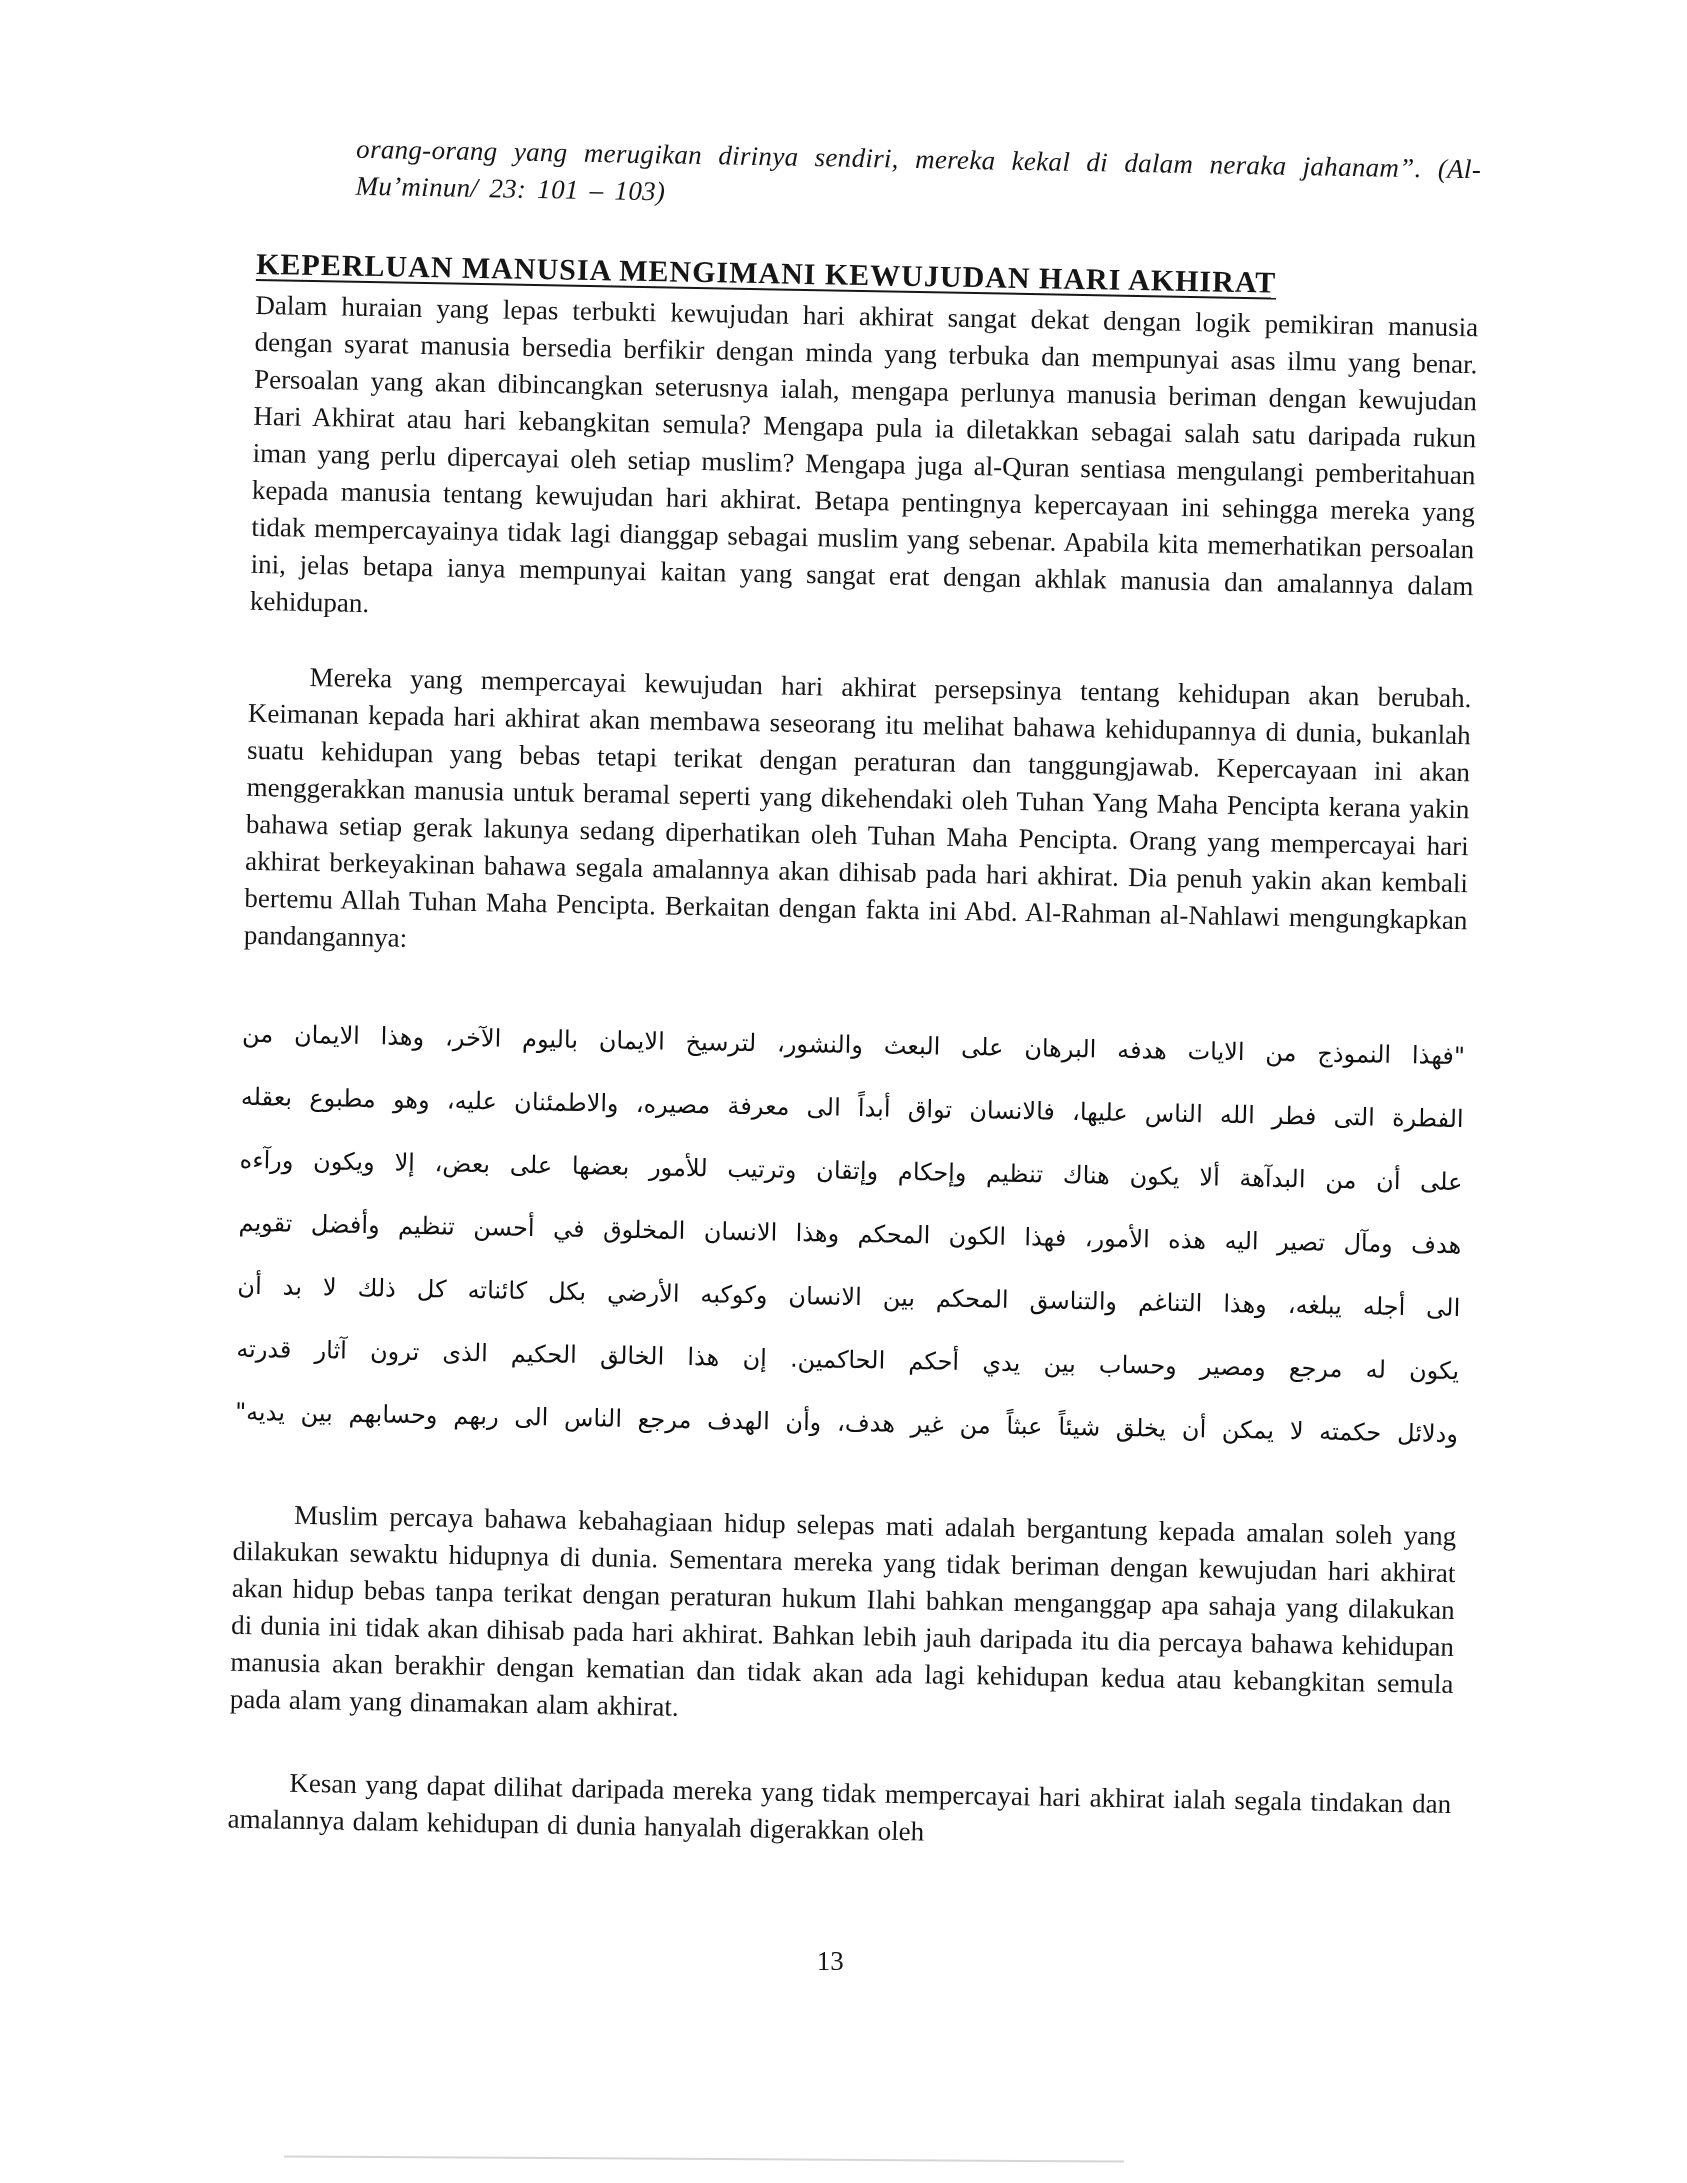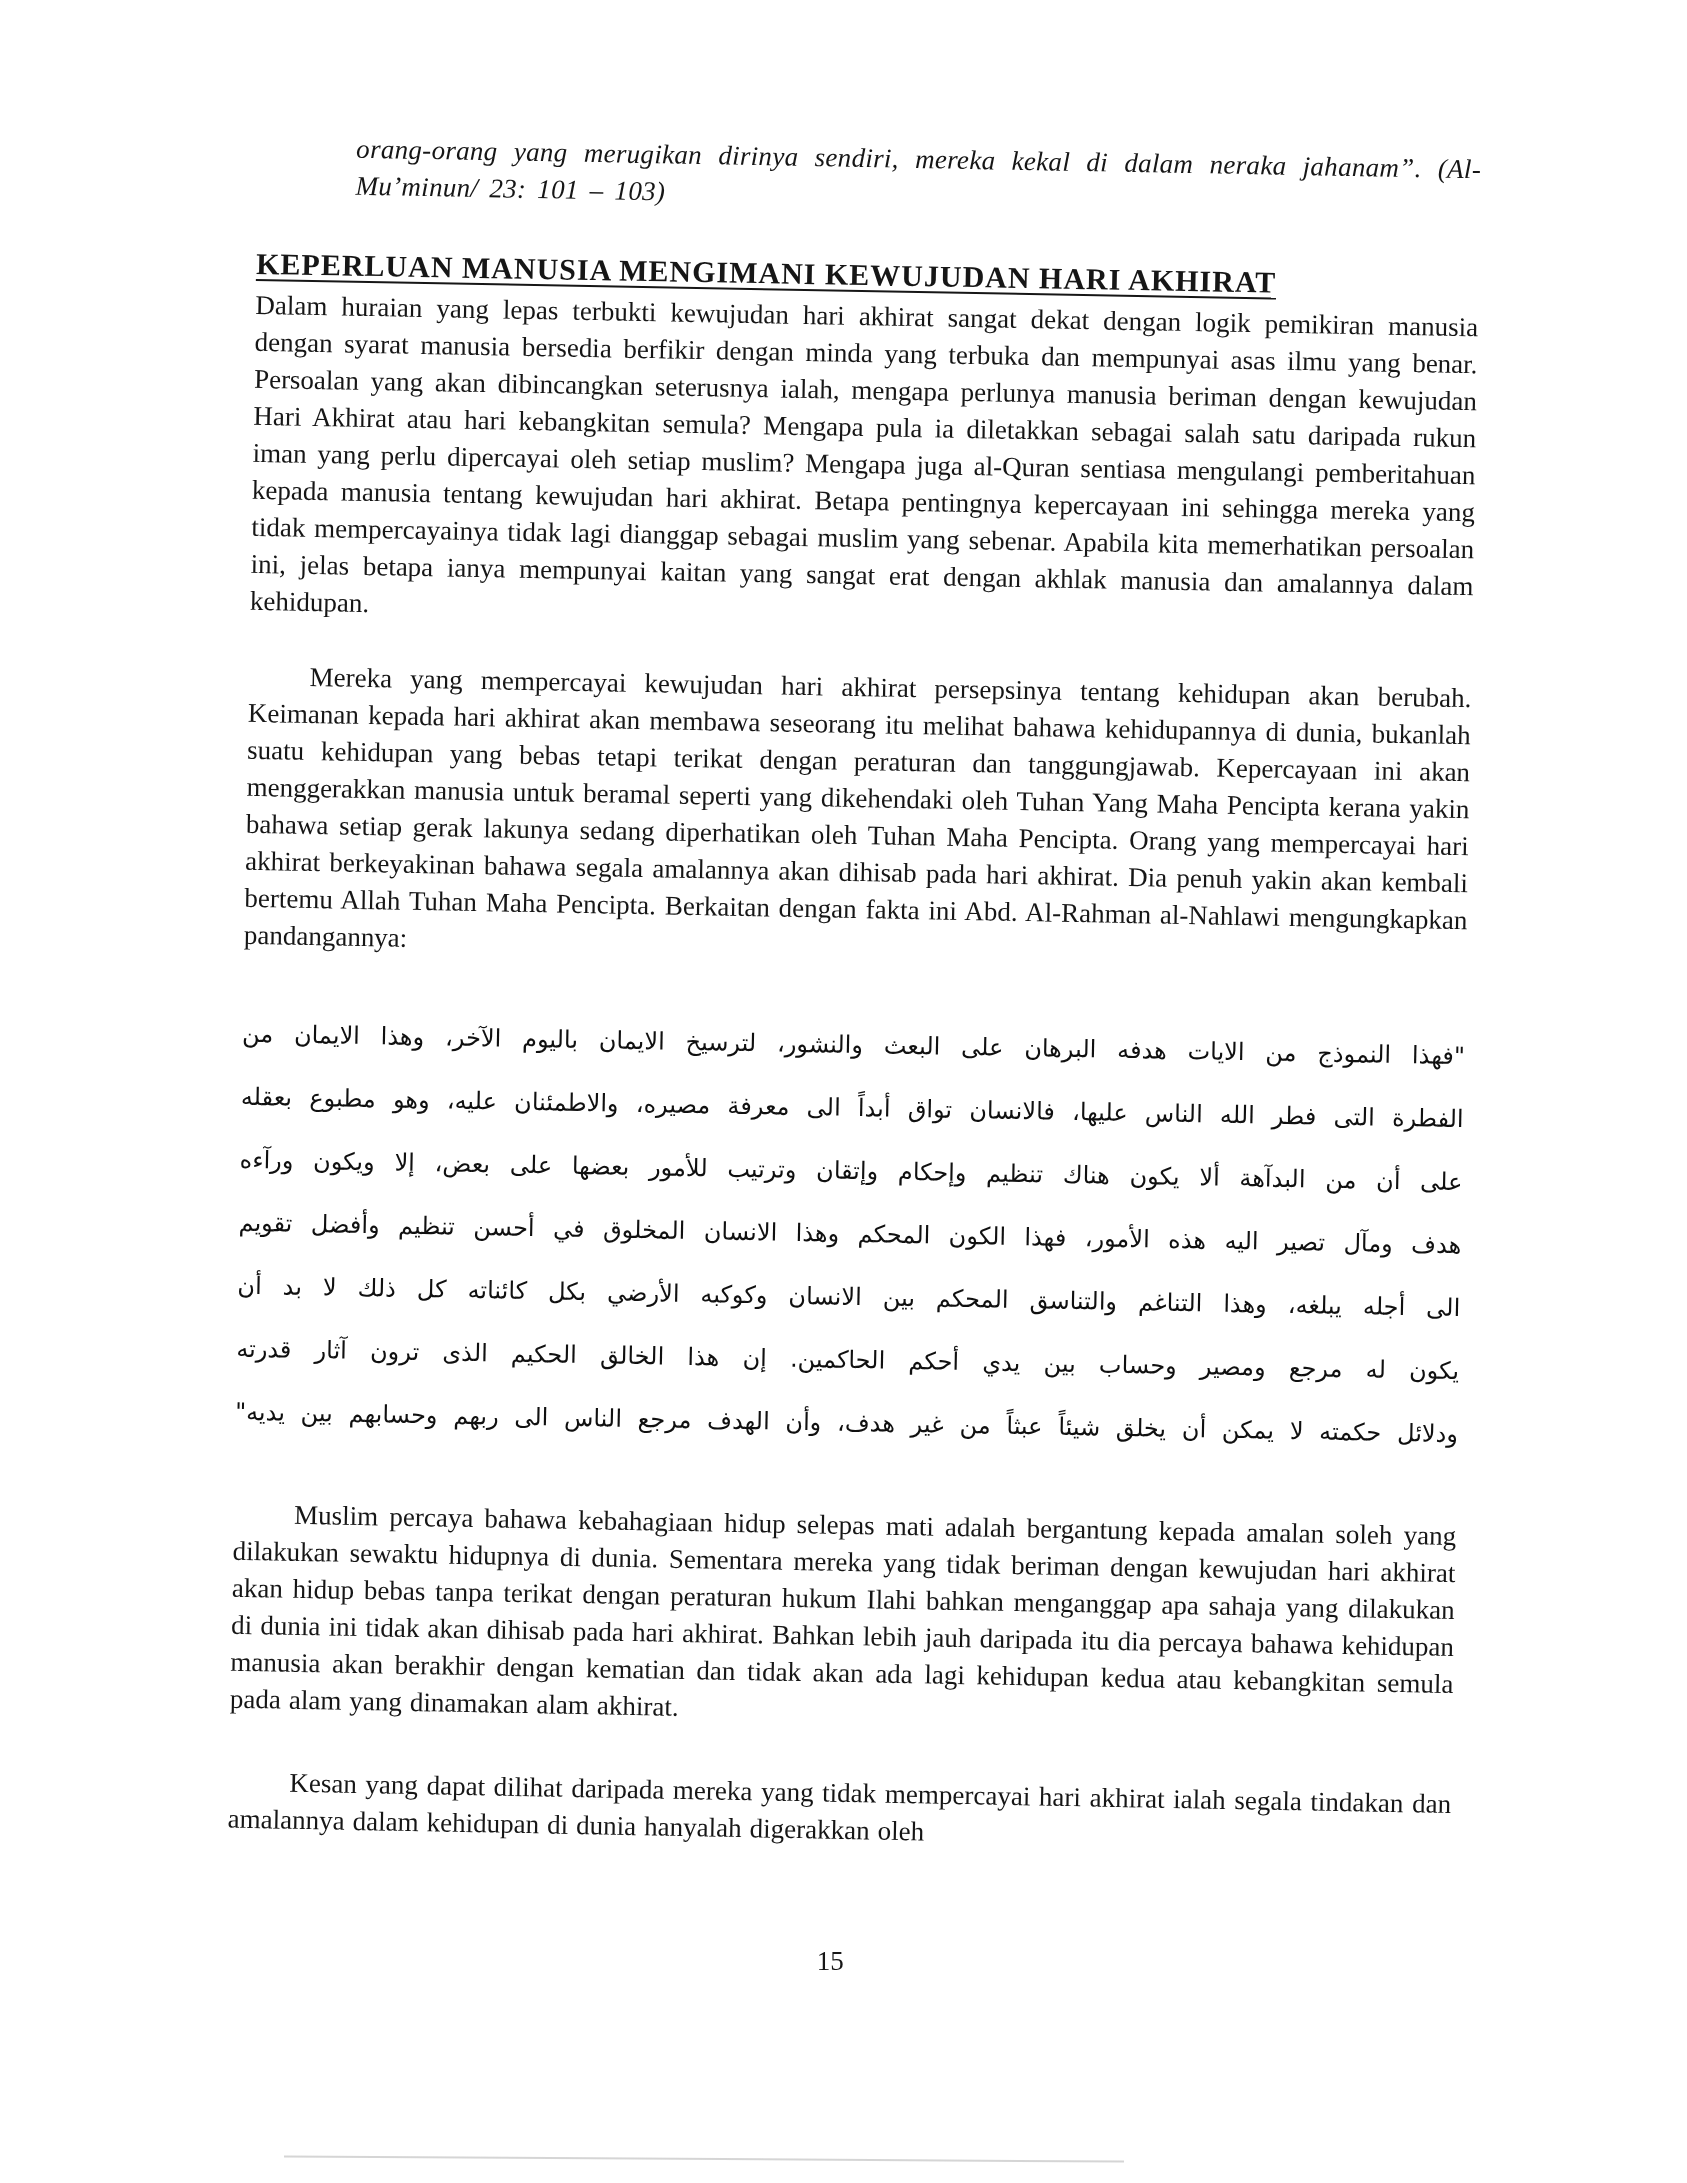--- a/index.html
+++ b/index.html
@@ -110,17 +110,17 @@
       <div class="arabic-line">يكون له مرجع ومصير وحساب بين يدي أحكم الحاكمين. إن هذا الخالق الحكيم الذى ترون آثار قدرته</div>
       <div class="arabic-line">ودلائل حكمته لا يمكن أن يخلق شيئاً عبثاً من غير هدف، وأن الهدف مرجع الناس الى ربهم وحسابهم بين يديه"</div>
     </div>
 
     <p class="para indent">Muslim percaya bahawa kebahagiaan hidup selepas mati adalah bergantung kepada amalan soleh yang dilakukan sewaktu hidupnya di dunia. Sementara mereka yang tidak beriman dengan kewujudan hari akhirat akan hidup bebas tanpa terikat dengan peraturan hukum Ilahi bahkan menganggap apa sahaja yang dilakukan di dunia ini tidak akan dihisab pada hari akhirat. Bahkan lebih jauh daripada itu dia percaya bahawa kehidupan manusia akan berakhir dengan kematian dan tidak akan ada lagi kehidupan kedua atau kebangkitan semula pada alam yang dinamakan alam akhirat.</p>
 
     <p class="para indent gap-lg">Kesan yang dapat dilihat daripada mereka yang tidak mempercayai hari akhirat ialah segala tindakan dan amalannya dalam kehidupan di dunia hanyalah digerakkan oleh</p>
 
   </div>
 
-  <div class="page-number">15</div>
+  <div class="page-number">13</div>
 
   <div class="scan-artifact-line"></div>
 </div>
 
 
 </body></html>

